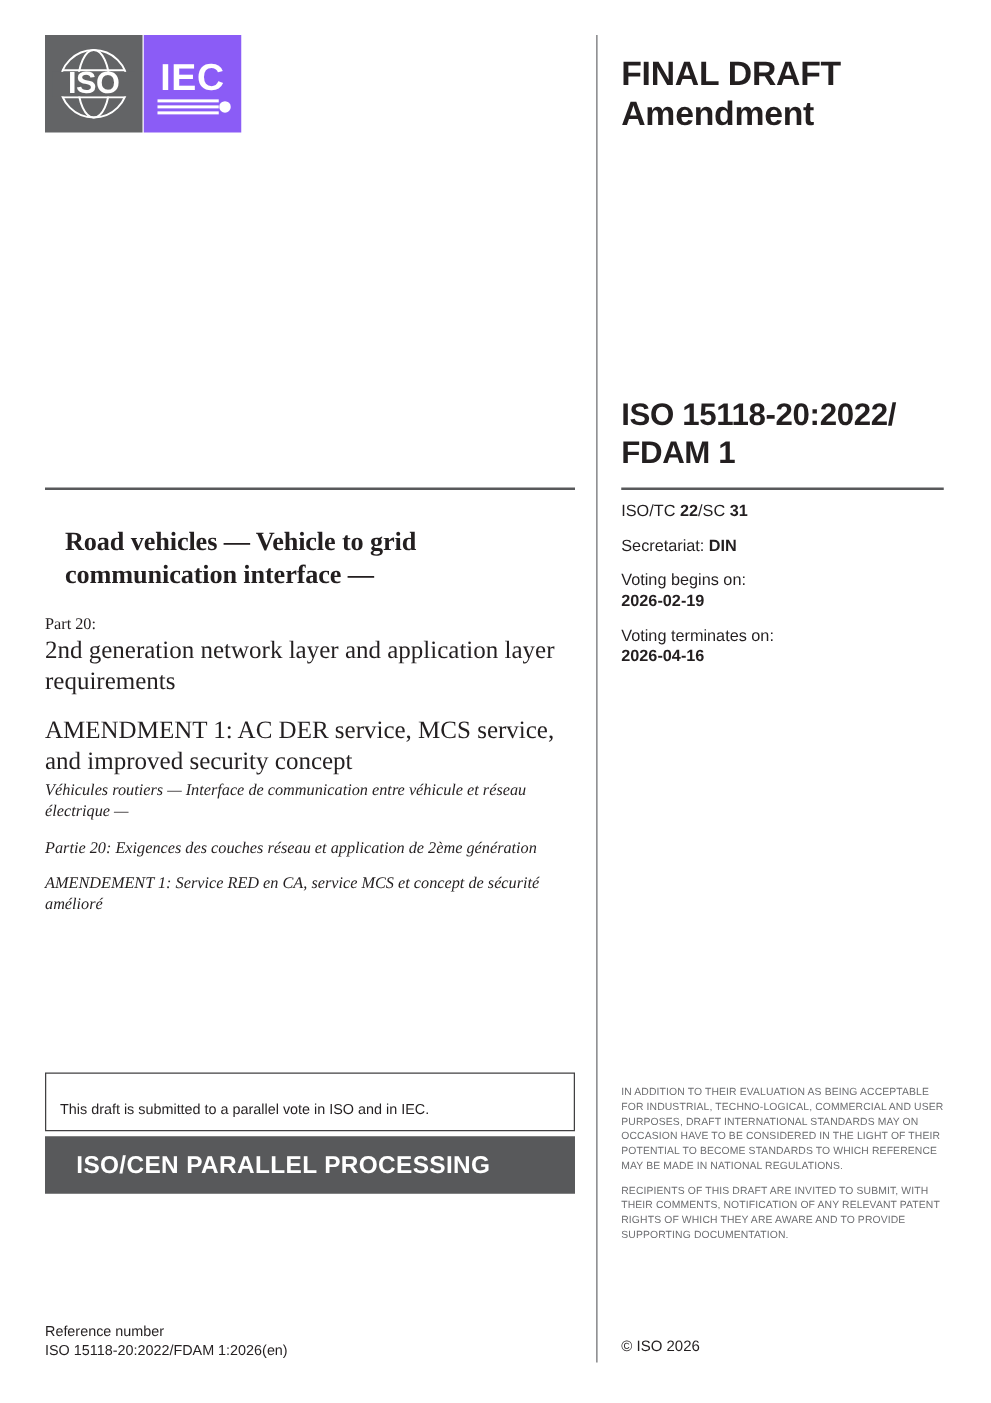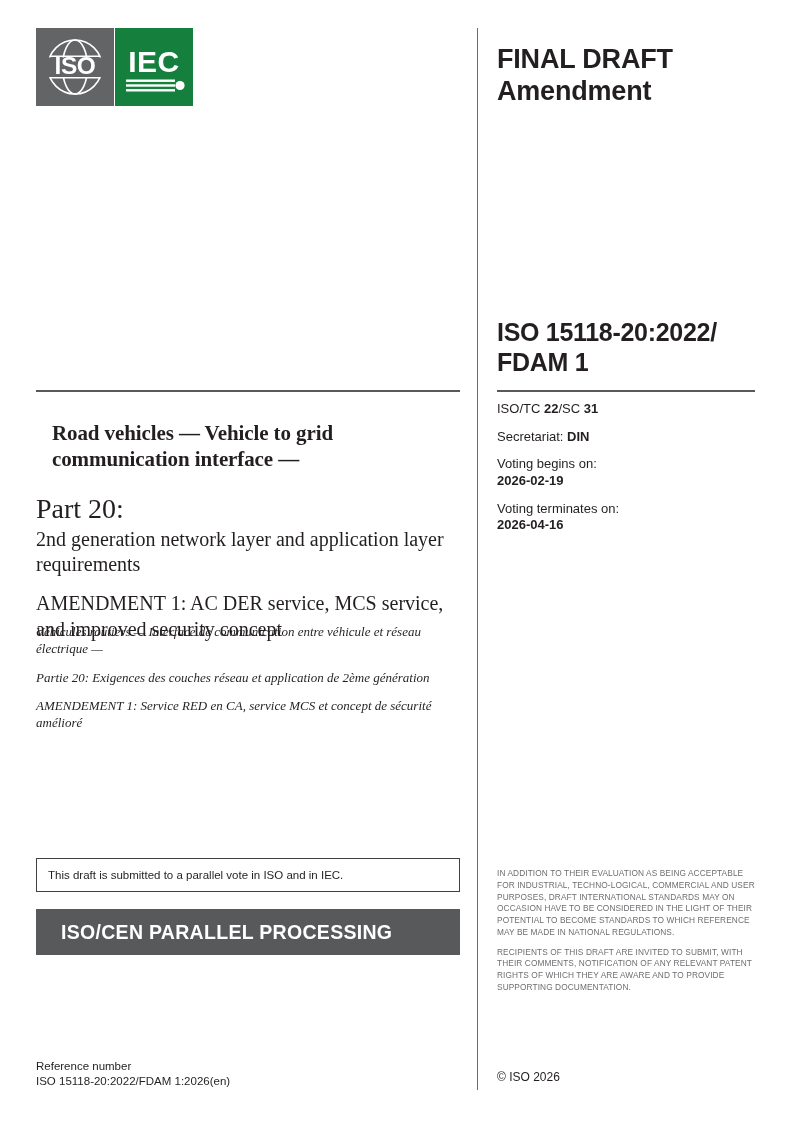--- a/index.html
+++ b/index.html
@@ -52,21 +52,21 @@
     background: #636466;
     position: relative;
   }
   .iso-globe {
     position: absolute;
     inset: 0;
   }
   .iec-logo {
     width: 78px;
     height: 78px;
-    background: #15803d;
+    background: #8b5cf6;
     position: relative;
   }
 
   
   .left-rule {
     position: absolute;
     left: 36px;
     top: 390px;
     width: 424px;
     height: 2px;
@@ -81,21 +81,21 @@
     font-family: "Liberation Serif", serif;
   }
   .title-main {
     font-size: 21px;
     font-weight: bold;
     line-height: 1.26;
     letter-spacing: -0.1px;
     margin: 16px;
   }
   .part-label {
-    font-size: 28px;
+    font-size: 13px;
     font-weight: normal;
     line-height: 1.3;
     margin: 18px 0 0 0;
   }
   .part-title {
     font-size: 20px;
     font-weight: normal;
     line-height: 1.25;
     margin: 0;
   }
@@ -124,21 +124,21 @@
   }
 
   
   .vote-notice {
     position: absolute;
     left: 36px;
     top: 858px;
     width: 424px;
     box-sizing: border-box;
     border: 1px solid #414042;
-    padding: 10px 11px 8px 11px;
+    padding: 23px 11px 8px 11px;
     font-size: 11.5px;
     line-height: 1.2;
     color: #231f20;
   }
 
   
   .pp-banner {
     position: absolute;
     left: 36px;
     top: 909px;

